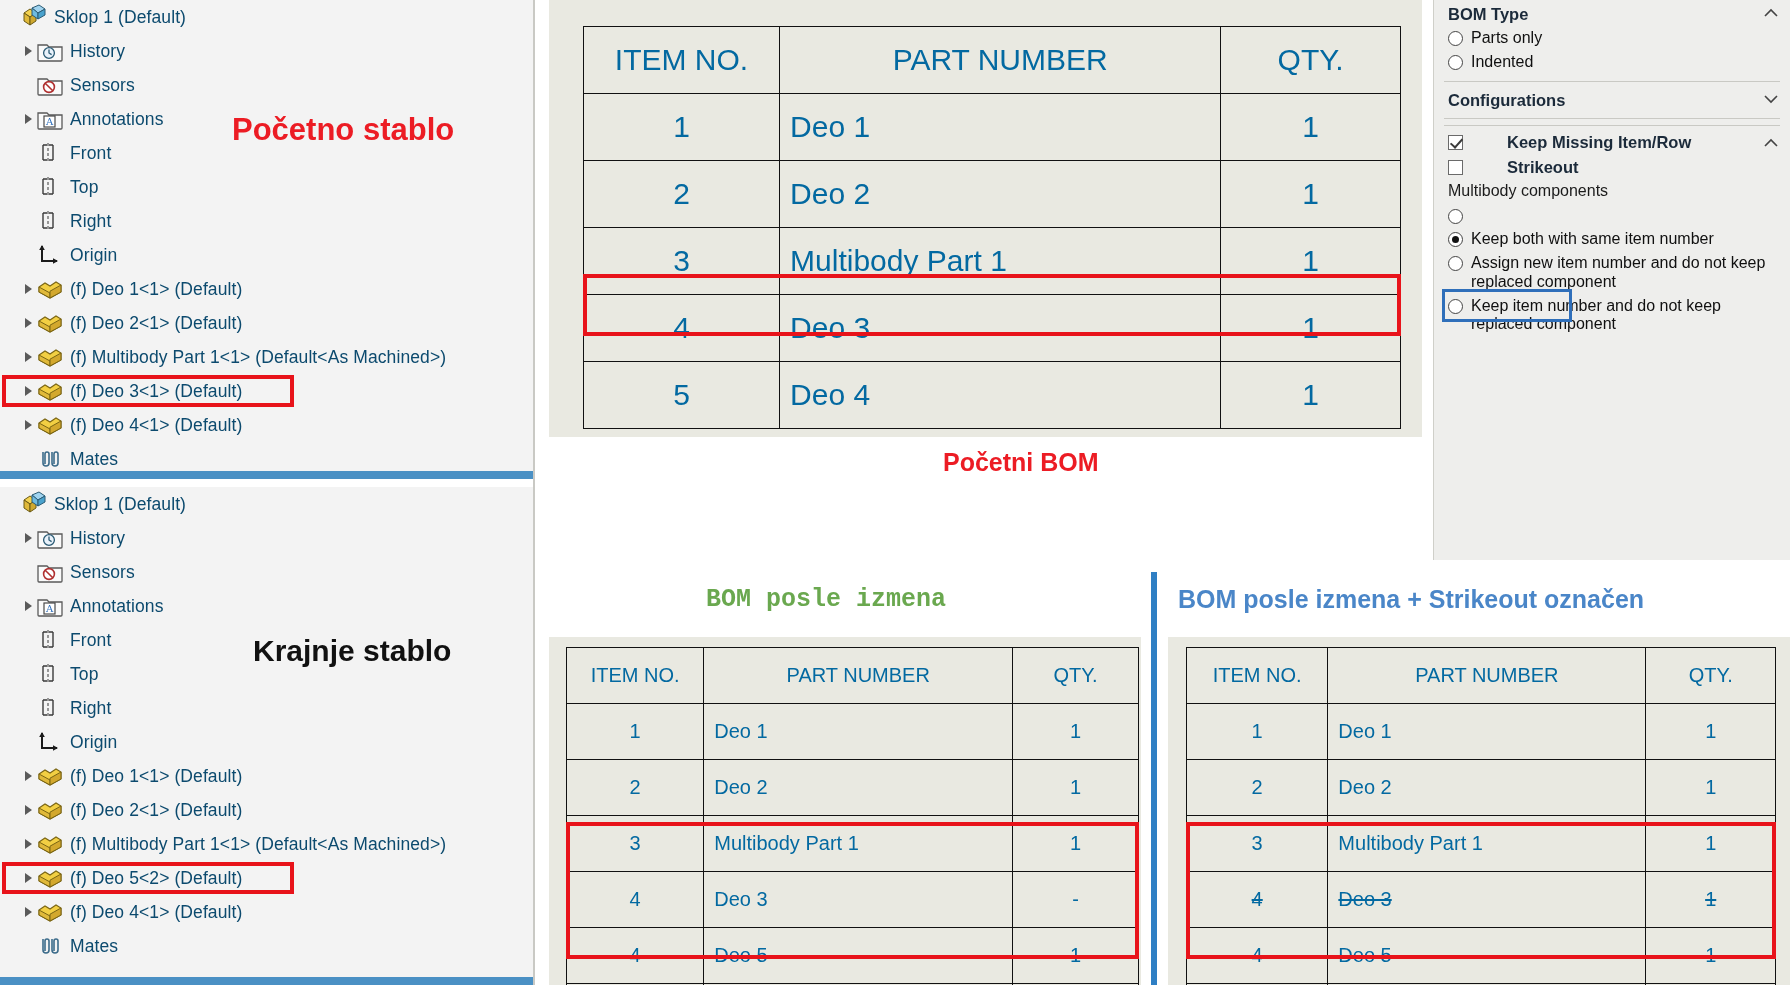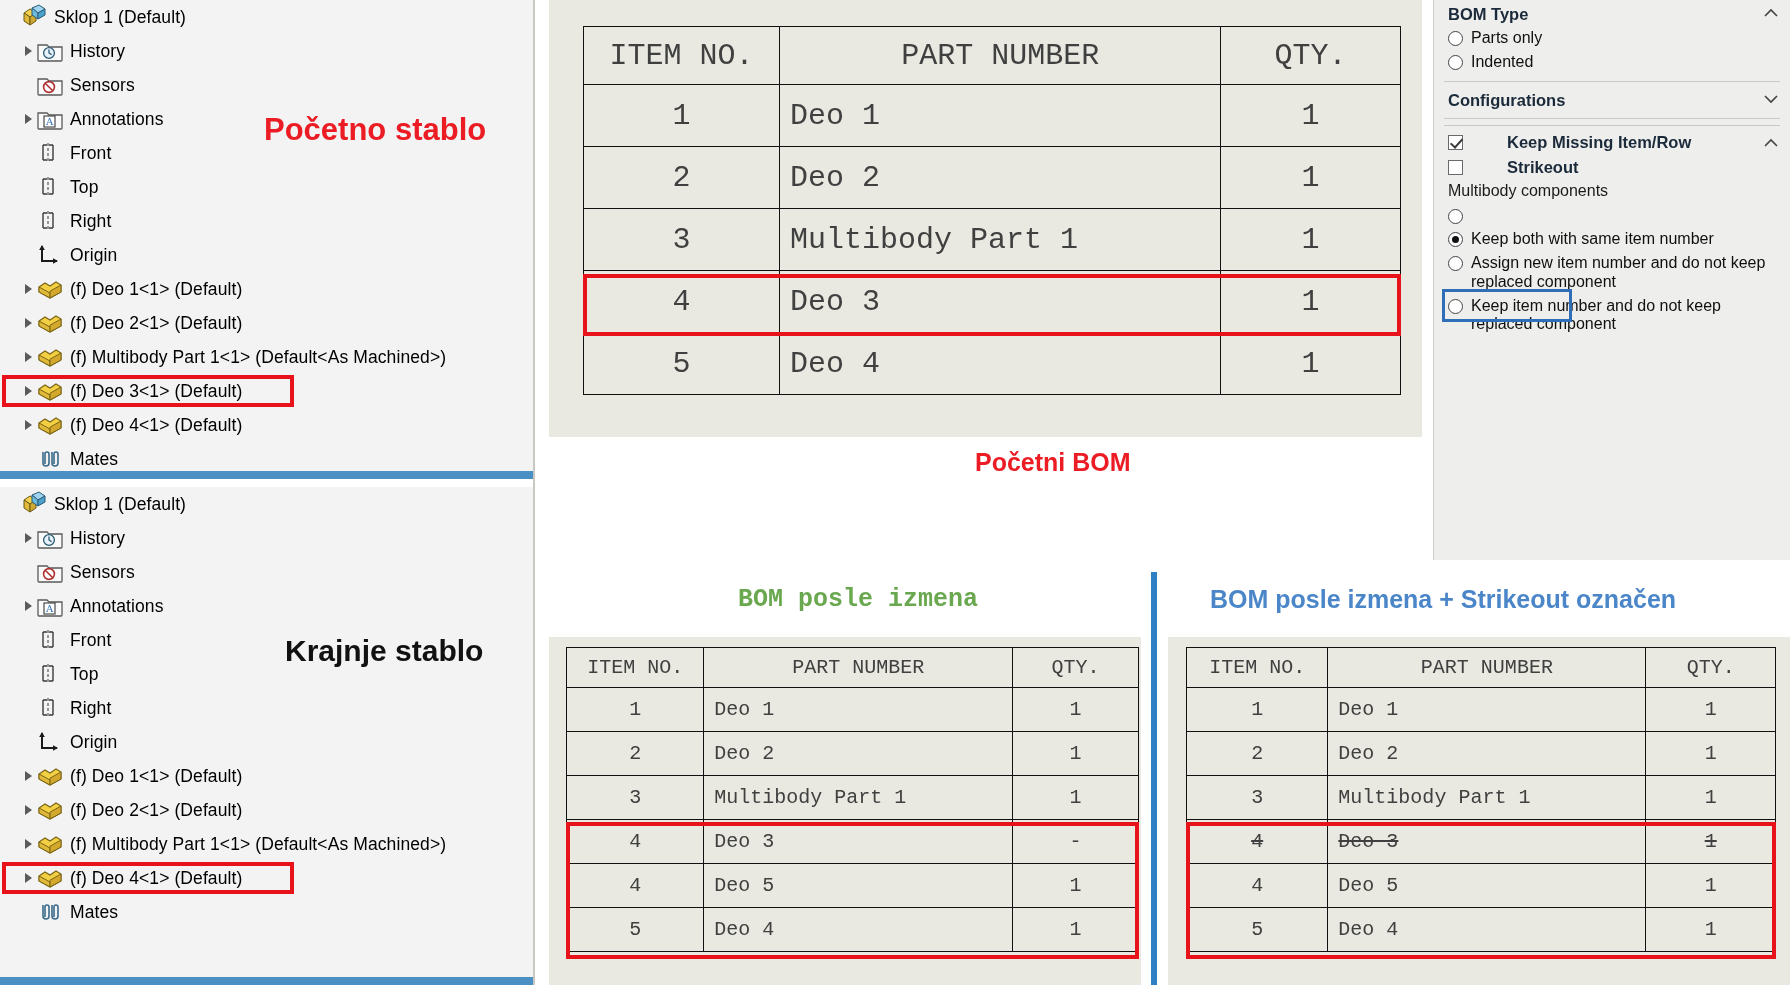--- a/index.html
+++ b/index.html
@@ -33,21 +33,21 @@
     height: 8px;
     background: #4a90c4;
   }
 
   .tree-row {
     position: relative;
     height: 34px;
     display: flex;
     align-items: center;
     white-space: nowrap;
-    color: #000000;
+    color: #0c4a6e;
     font-size: 17.5px;
   }
   .tree-row .label { letter-spacing: .1px; }
 
   .twisty {
     width: 14px; height: 34px;
     display: inline-block;
     position: relative;
     flex: 0 0 14px;
   }
@@ -170,38 +170,37 @@
   
   .bom {
     position: absolute;
     border-collapse: collapse;
     background: #e9e9e1;
     table-layout: fixed;
   }
   .bom td, .bom th {
     border: 1.7px solid #111;
     background: #e9e9e1;
-    font-family: Liberation Mono, monospace;
+    font-family: Liberation Sans, sans-serif;
     font-weight: 300;
-    color: #404040;
-    padding: 4px 10px;
+    color: #0369a1;
+    padding: 16px 10px;
   }
   .bom .hdr { text-align: center; }
   .bom .num { text-align: center; }
   .bom .pn  { text-align: left; }
   .strike { text-decoration: line-through; }
 
   .bom-wrap { position: absolute; background: #e9e9e1; }
 
   
   .callout {
     position: absolute;
     font-weight: bold;
     white-space: nowrap;
-    margin-left: 32px;
   }
   .c-red   { color: #ec1c24; }
   .c-black { color: #111111; }
   .c-green { color: #6aa84f; }
   .c-blue  { color: #4a86c8; }
 
   .vrule {
     position: absolute;
     background: #2f7fc4;
   }
@@ -455,20 +454,29 @@
         <span class="label">(f) Deo 2&lt;1&gt;  (Default)</span>
       </div>
       <div class="tree-row" style="padding-left: 22px;">
         <span class="twisty on"></span>
         <span class="ticon"><svg viewBox="0 0 28 26">
       <path d="M3 11 L9 7 L14 10 L20 6 L25 9 L25 16 L14 22 L3 16 Z" fill="#f2cf43" stroke="#7a6513" stroke-width="1.1"></path>
       <path d="M3 11 L14 17 L14 22 L3 16 Z" fill="#e0b93a" stroke="#7a6513" stroke-width="1"></path>
       <path d="M25 9 L14 15.2 L14 22 L25 16 Z" fill="#d3a82d" stroke="#7a6513" stroke-width="1"></path>
     </svg></span>
         <span class="label">(f) Multibody Part 1&lt;1&gt;  (Default&lt;As Machined&gt;)</span>
+      </div>
+      <div class="tree-row" style="padding-left: 22px;">
+        <span class="twisty on"></span>
+        <span class="ticon"><svg viewBox="0 0 28 26">
+      <path d="M3 11 L9 7 L14 10 L20 6 L25 9 L25 16 L14 22 L3 16 Z" fill="#f2cf43" stroke="#7a6513" stroke-width="1.1"></path>
+      <path d="M3 11 L14 17 L14 22 L3 16 Z" fill="#e0b93a" stroke="#7a6513" stroke-width="1"></path>
+      <path d="M25 9 L14 15.2 L14 22 L25 16 Z" fill="#d3a82d" stroke="#7a6513" stroke-width="1"></path>
+    </svg></span>
+        <span class="label">(f) Deo 5&lt;2&gt;  (Default)</span>
       </div>
       <div class="red-box" style="left: 2px; top: 375px; width: 292px; height: 32px;"></div>
       <div class="tree-row" style="padding-left: 22px;">
         <span class="twisty on"></span>
         <span class="ticon"><svg viewBox="0 0 28 26">
       <path d="M3 11 L9 7 L14 10 L20 6 L25 9 L25 16 L14 22 L3 16 Z" fill="#f2cf43" stroke="#7a6513" stroke-width="1.1"></path>
       <path d="M3 11 L14 17 L14 22 L3 16 Z" fill="#e0b93a" stroke="#7a6513" stroke-width="1"></path>
       <path d="M25 9 L14 15.2 L14 22 L25 16 Z" fill="#d3a82d" stroke="#7a6513" stroke-width="1"></path>
     </svg></span>
         <span class="label">(f) Deo 4&lt;1&gt;  (Default)</span>

